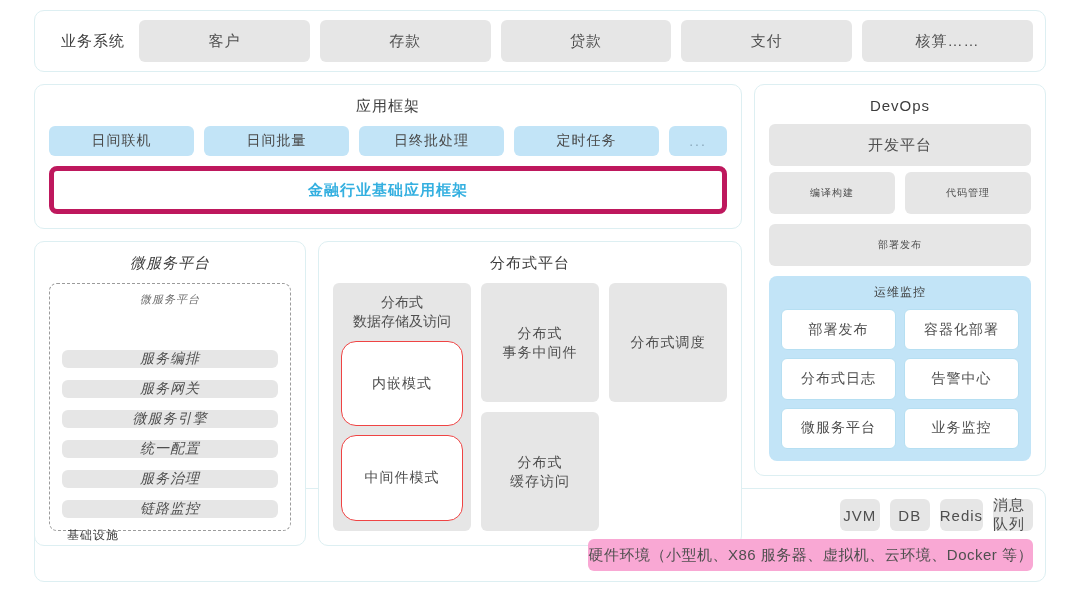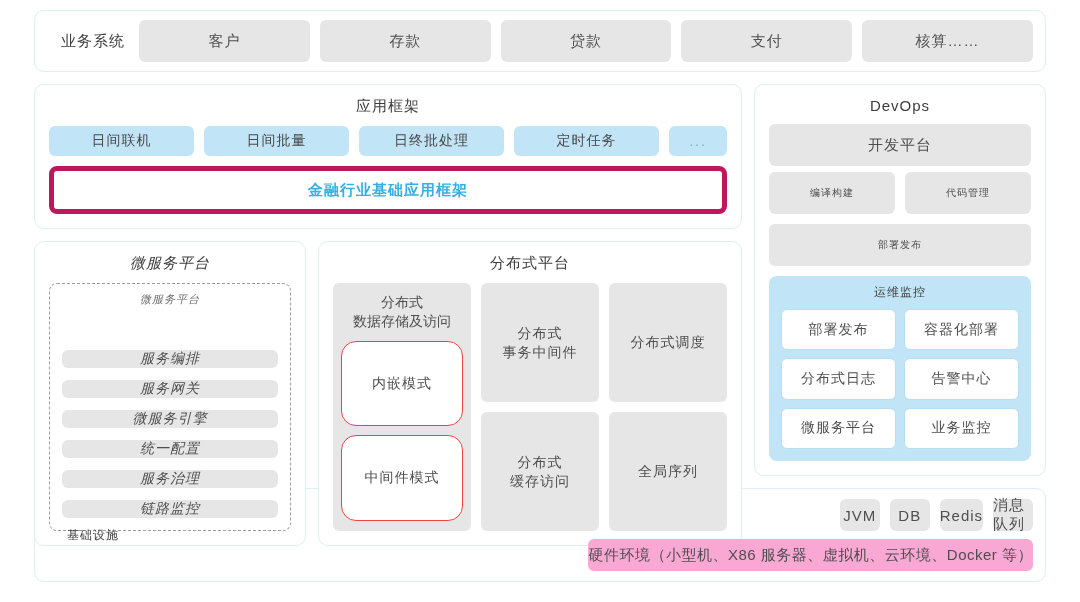--- a/index.html
+++ b/index.html
@@ -390,21 +390,20 @@
                   <div>事务中间件</div>
                 </div>
               </div>
               <div class="cell-gray">分布式调度</div>
               <div class="cell-gray">
                 <div>
                   <div>分布式</div>
                   <div>缓存访问</div>
                 </div>
               </div>
-              <div class="cell-gray">全局序列</div>
             </div>
 
           </div>
         </div>
 
       </div>
     </div>
 
     <div class="mid-right">
       <div class="panel devops">

